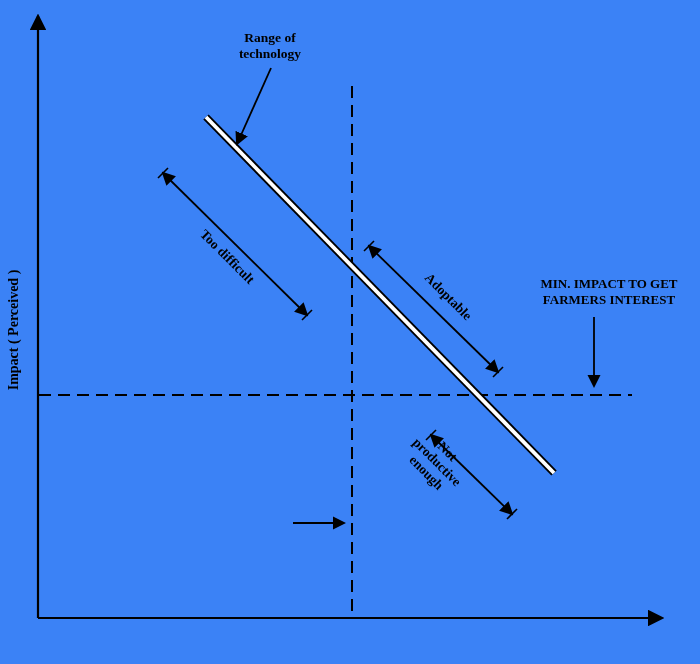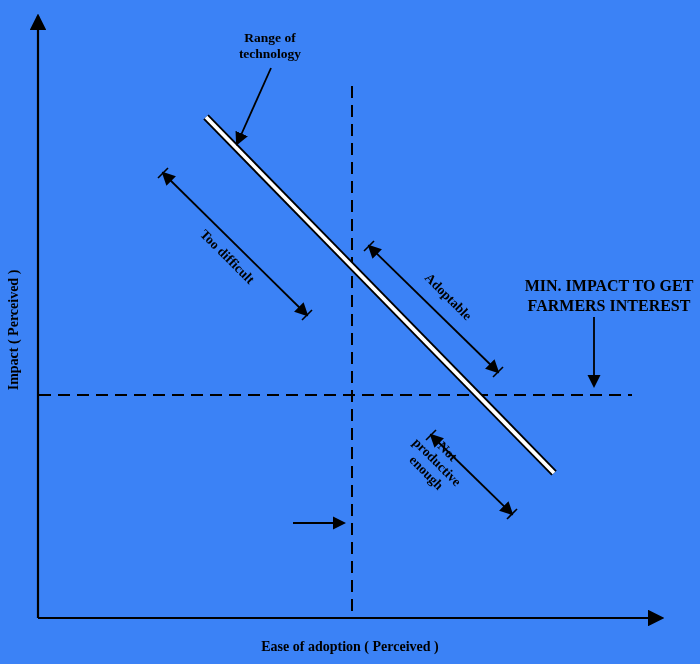--- a/index.html
+++ b/index.html
@@ -35,21 +35,21 @@
     transform-origin: center center;
     white-space: pre-line;
     text-align: center;
   }
   .rot-90 {
     transform: translate(-50%, -50%) rotate(-90deg);
     transform-origin: center center;
     white-space: nowrap;
   }
   .fs13 { font-size: 13.5px; }
-  .fs12 { font-size: 16px; }
+  .fs12 { font-size: 13px; }
   .fs14 { font-size: 14px; }
 </style>
 </head>
 <body>
 
 <div class="stage">
 
   <svg width="700" height="664" viewBox="0 0 700 664">
     <defs>
       <marker id="ah" viewBox="0 0 10 10" refX="8.5" refY="5" markerWidth="7.5" markerHeight="7.5" orient="auto-start-reverse">
@@ -100,17 +100,16 @@
   <div class="label rot45 fs13" style="left:448px; top:297px;">Adoptable</div>
 
   <div class="label rot45 fs13" style="left:437px; top:462px; line-height:1.12;">Not
 productive
 enough</div>
 
   <div class="label centered fs12" style="left:524px; top:276px; width:170px; line-height:1.25;">MIN. IMPACT TO GET
 FARMERS INTEREST</div>
 
 
-  <div class="label fs14" style="left:350px; top:639px; transform:translateX(-50%); white-space:nowrap;">Ease of adoption ( Perceived )</div>
 
   <div class="label rot-90 fs14" style="left:14px; top:330px;">Impact ( Perceived )</div>
 
 </div>
 
 </body></html>

